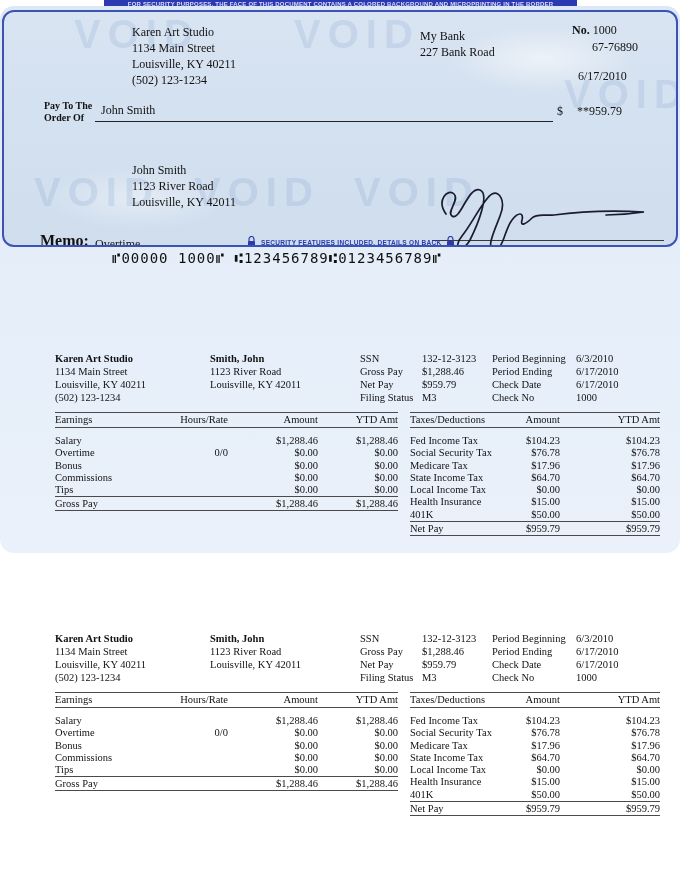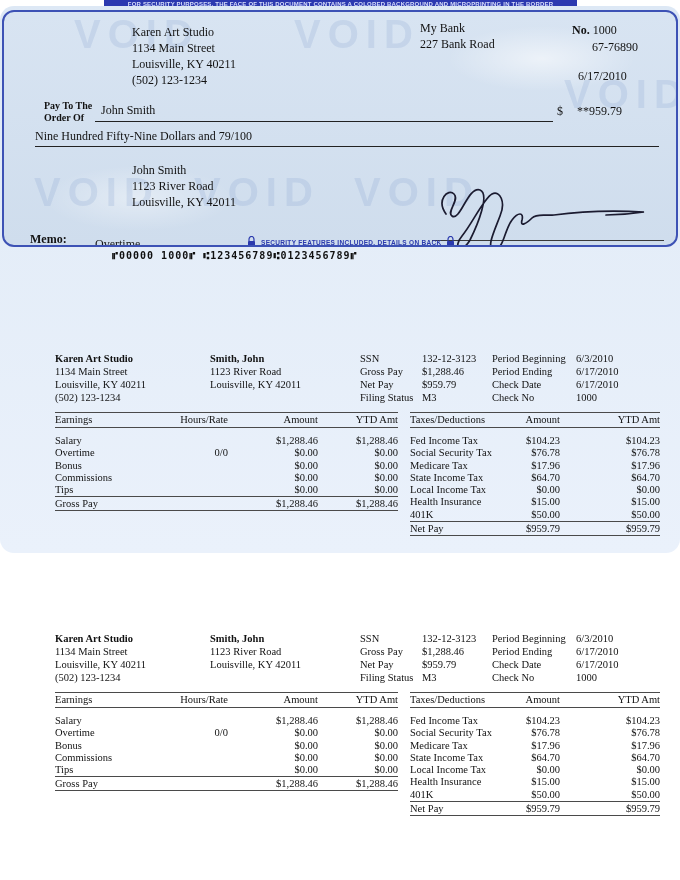--- a/index.html
+++ b/index.html
@@ -21,22 +21,22 @@
   .check{left:2px;top:10px;width:672px;height:233px;border:2px solid #3d52b5;border-radius:12px;
          background:
            radial-gradient(closest-side at 80% 20%, rgba(255,255,255,.55), rgba(255,255,255,0) 70%),
            radial-gradient(closest-side at 20% 80%, rgba(255,255,255,.4), rgba(255,255,255,0) 70%),
            linear-gradient(180deg,#d8e4f2 0%,#cfdded 100%);
          overflow:hidden;}
   .void{position:absolute;font-family:"Liberation Sans", sans-serif;font-weight:bold;
         font-size:40px;letter-spacing:7px;color:rgba(125,156,204,0.20);user-select:none;}
   .line12{font-size:12px;line-height:16px;}
   .payline{border-bottom:1.5px solid #222;}
-  .micr{left:112px;top:250px;font-family:"DejaVu Sans Mono", monospace;font-weight:bold;
-        font-size:10px;letter-spacing:1px;color:#101010;white-space:nowrap;}
+  .micr{left:112px;top:250px;font-family:"DejaVu Sans Mono", monospace;font-weight:normal;
+        font-size:14px;letter-spacing:1px;color:#101010;white-space:nowrap;}
   .secnote{display:flex;align-items:center;gap:5px;
            font-family:"Liberation Sans", sans-serif;font-size:6.5px;font-weight:bold;
            color:#2b3aad;letter-spacing:.3px;white-space:nowrap;}
 
   
   .stub{position:absolute;left:0;width:680px;height:200px;top:348px;font-size:10.5px;line-height:13px;}
   .stub2{top:628px;}
   .col{position:absolute;white-space:nowrap;}
   .tbl{position:absolute;font-size:10.5px;}
   .erow{display:grid;grid-template-columns:1fr 80px 90px 80px;line-height:12.3px;}
@@ -63,21 +63,21 @@
     <span class="void" style="left:350px;top:158px">VOID</span>
     <span class="void" style="left:560px;top:60px">VOID</span>
 
     <div class="abs line12" style="left:128px;top:12px">
       <div>Karen Art Studio</div>
       <div>1134 Main Street</div>
       <div>Louisville, KY 40211</div>
       <div>(502) 123-1234</div>
     </div>
 
-    <div class="abs line12" style="left:416px;top:8px">
+    <div class="abs line12" style="left:416px;top:16px">
       <div>My Bank</div>
       <div>227 Bank Road</div>
     </div>
 
     <div class="abs line12" style="left:568px;top:10px">
       <span class="b">No.</span>
       <span>1000</span>
     </div>
     <div class="abs" style="left:588px;top:28px;font-size:12px">67-76890</div>
     <div class="abs line12" style="left:574px;top:56px">6/17/2010</div>
@@ -86,34 +86,33 @@
       <div>Pay To The</div>
       <div>Order Of</div>
     </div>
     <div class="abs payline" style="left:91px;top:88px;width:452px;height:21px;line-height:21px;font-size:12px;padding-left:6px">John Smith</div>
 
     <div class="abs" style="left:553px;top:92px;font-size:12px;display:flex;gap:14px">
       <span>$</span>
       <span>**959.79</span>
     </div>
 
-    <div class="abs payline" style="left:31px;top:114px;width:624px;height:20px;line-height:20px;font-size:12px">Nine Hundred Fifty-Nine Dollars and 79/100</div>
 
     <div class="abs line12" style="left:128px;top:150px">
       <div>John Smith</div>
       <div>1123 River Road</div>
       <div>Louisville, KY 42011</div>
     </div>
 
     <div class="abs" style="left:428px;top:208px;width:232px;height:20px;border-bottom:1px solid #3a3a3a"></div>
     <svg class="abs" style="left:420px;top:162px" width="240" height="80" viewBox="0 0 240 80">
       <path d="M22,40 C12,26 24,14 30,20 C36,26 22,38 28,42 C36,48 44,12 56,16 C66,20 54,50 46,66 C38,80 28,74 38,62 C48,50 60,24 68,20 C76,16 82,28 76,42 C70,58 62,74 70,75 C80,76 80,56 88,46 C94,38 100,38 98,46 C96,53 102,50 108,44 C113,39 122,42 130,41 C152,38 182,36 220,38 C207,40 192,41 182,41" stroke="#1b1b30" stroke-width="1.7" fill="none" stroke-linecap="round"></path>
     </svg>
 
-    <div class="abs b" style="left:26px;top:220px;font-size:12px">Memo:</div>
+    <div class="abs b" style="left:36px;top:220px;font-size:16px">Memo:</div>
     <div class="abs payline" style="left:83px;top:222px;width:150px;height:20px;line-height:20px;font-size:12px;padding-left:8px;border-bottom-color:#2c39b0">Overtime</div>
 
     <div class="abs secnote" style="left:243px;top:224px">
       <svg width="9" height="12" viewBox="0 0 9 12">
         <path d="M2,5.4 V3.4 a2.5,2.9 0 0 1 5,0 V5.4" fill="none" stroke="#2b3aad" stroke-width="1.2"></path>
         <rect x="1" y="5" width="7" height="6" rx="1" fill="#2b3aad"></rect>
       </svg>
       <span>SECURITY FEATURES INCLUDED. DETAILS ON BACK</span>
       <svg width="9" height="12" viewBox="0 0 9 12">
         <path d="M2,5.4 V3.4 a2.5,2.9 0 0 1 5,0 V5.4" fill="none" stroke="#2b3aad" stroke-width="1.2"></path>

